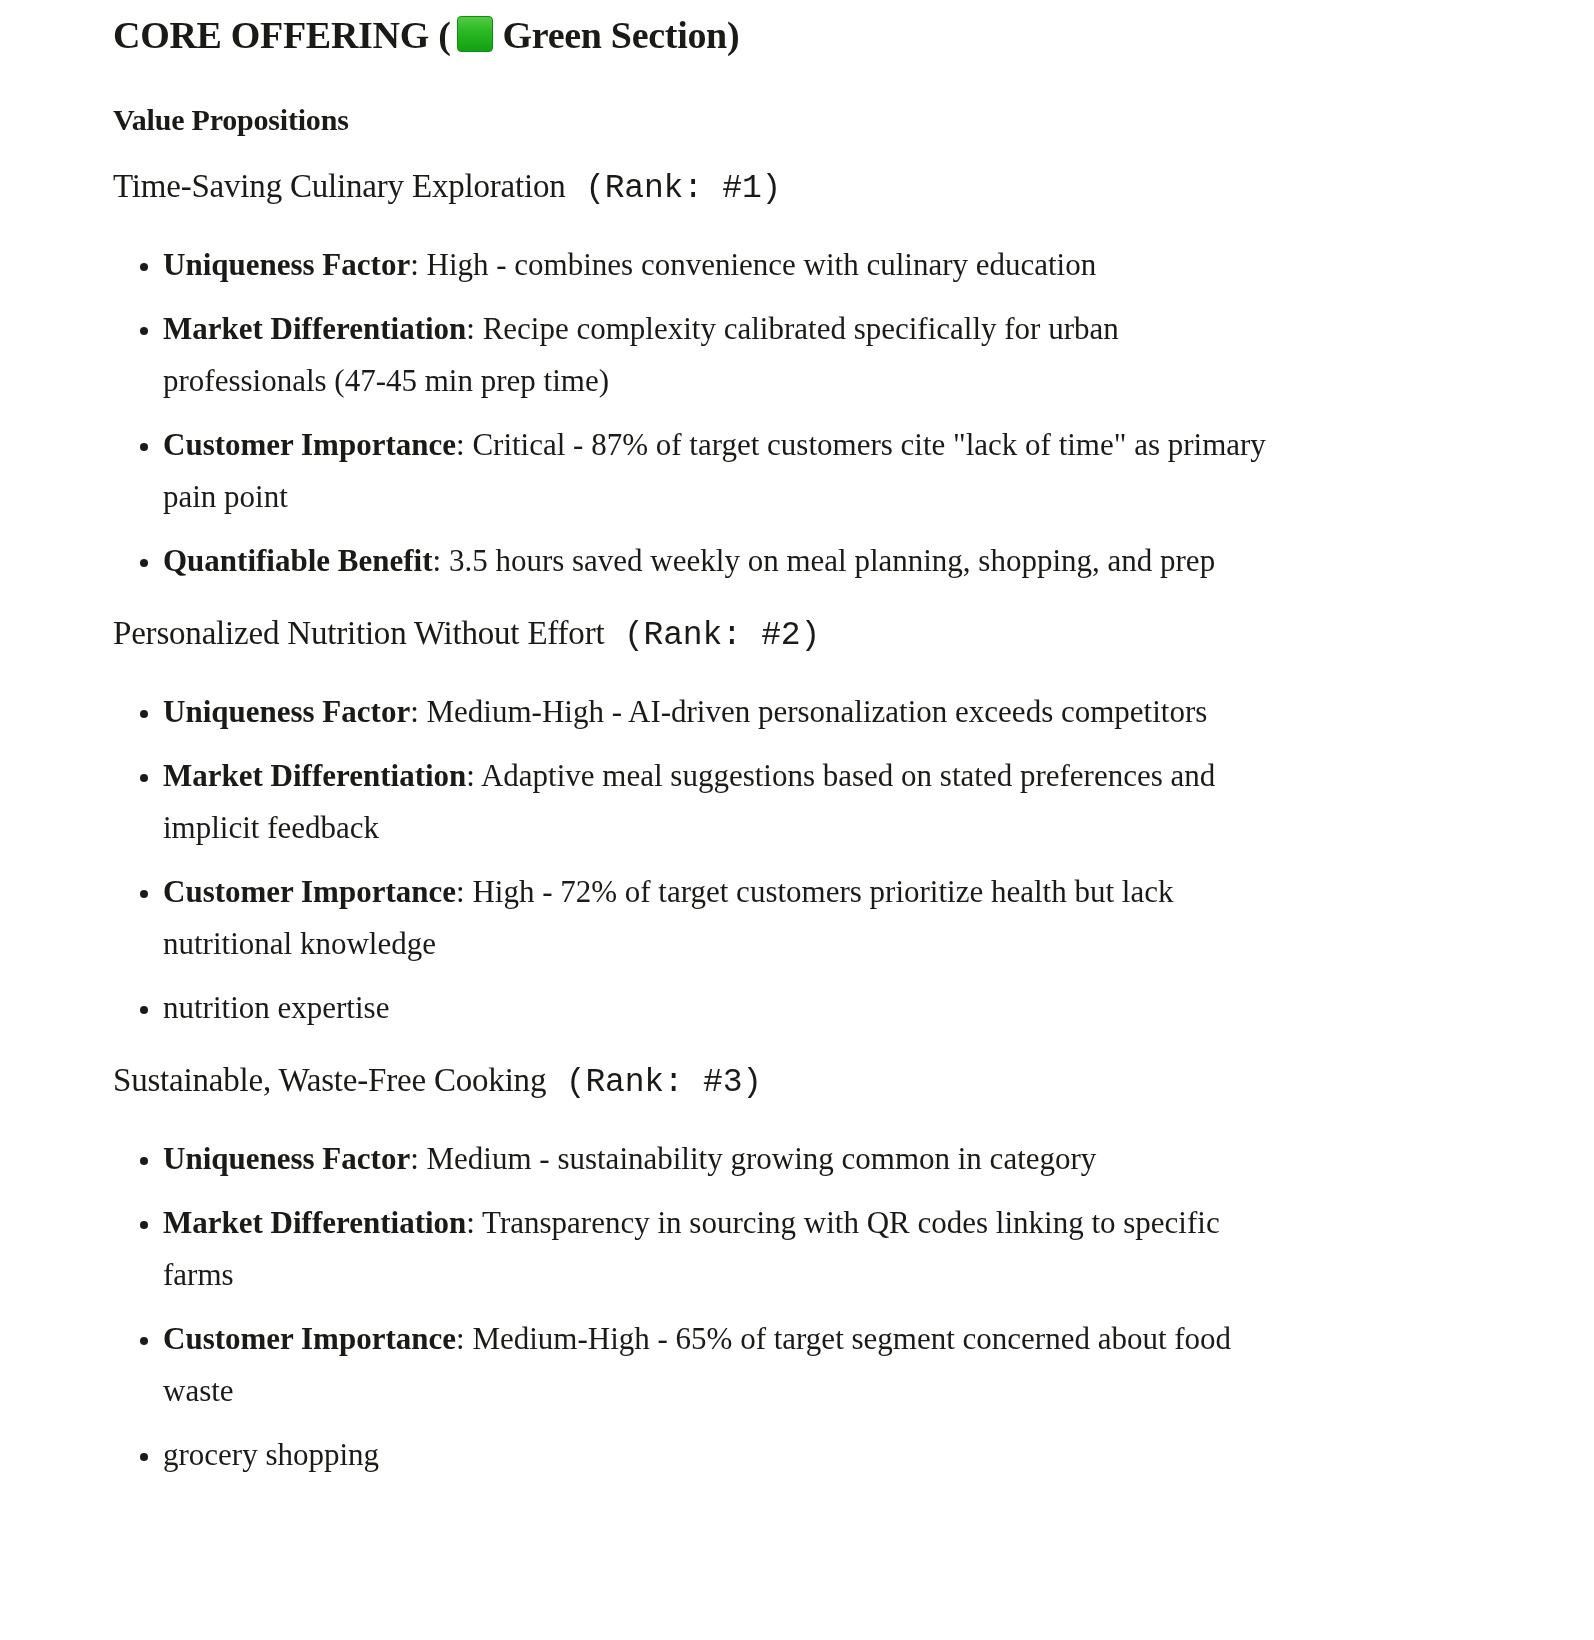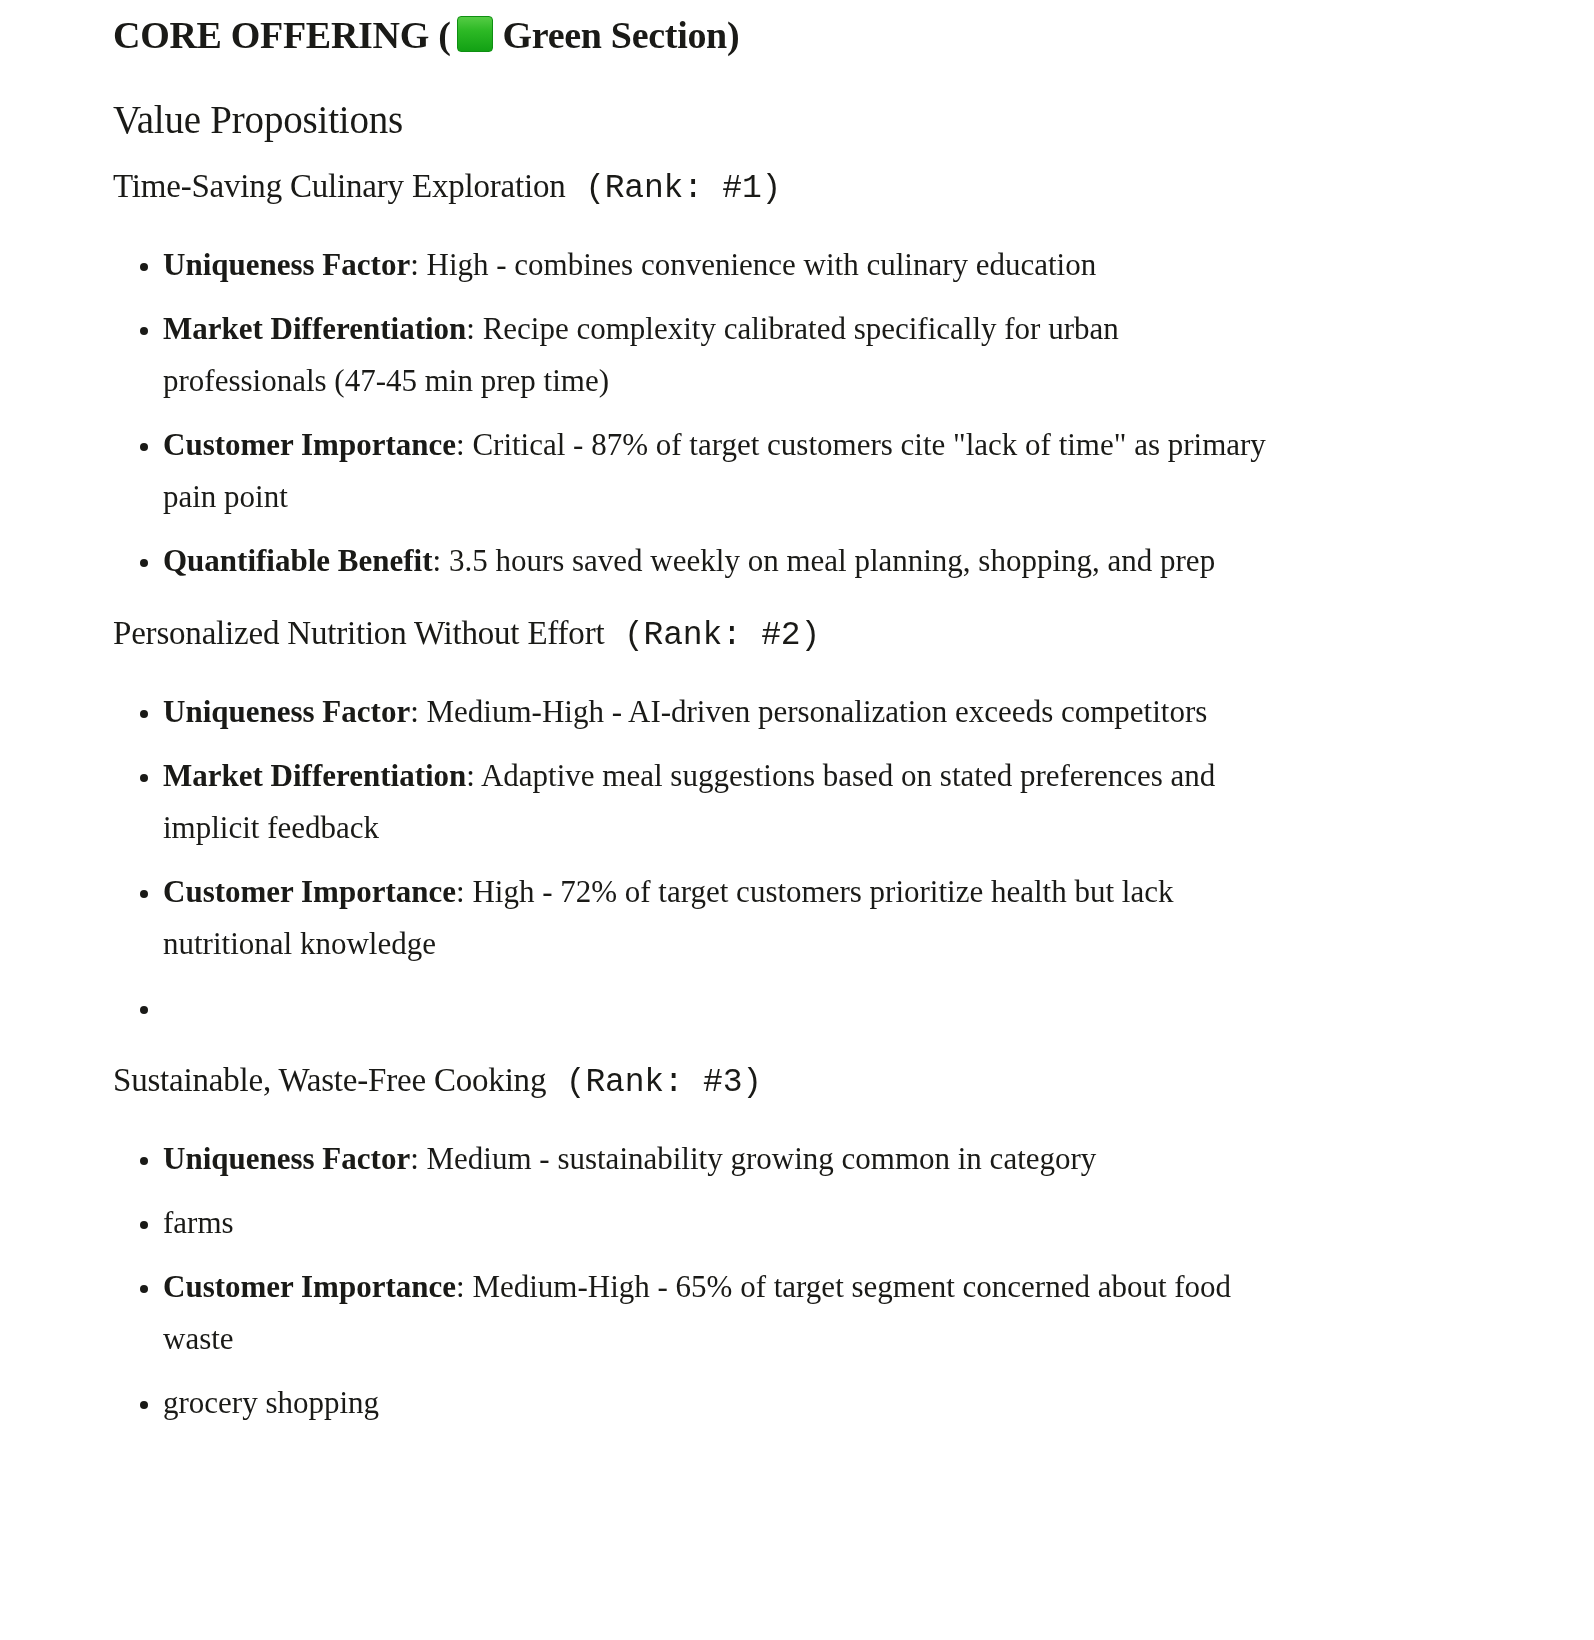--- a/index.html
+++ b/index.html
@@ -29,23 +29,23 @@
     display: inline-block;
     width: 34px;
     height: 34px;
     border-radius: 4px;
     border: 1px solid #0f8f12;
     background: linear-gradient(180deg, #55cc45 0%, #2db925 40%, #12a114 100%);
     vertical-align: -4px;
     margin: 0 10px 0 6px;
   }
   h2.subtitle {
-    font-size: 39px;
+    font-size: 30px;
     line-height: 40px;
-    font-weight: 400;
+    font-weight: 700;
     letter-spacing: -0.2px;
     margin: 40px 0 0 0;
   }
   h3.section-heading {
     font-size: 33px;
     line-height: 40px;
     font-weight: 400;
     letter-spacing: -0.2px;
     margin: 26px 0 0 0;
   }
@@ -101,28 +101,30 @@
         </li>
         <li>
           <span class="line"><strong>Market Differentiation</strong><span>: Adaptive meal suggestions based on stated preferences and</span></span>
           <span class="line">implicit feedback</span>
         </li>
         <li>
           <span class="line"><strong>Customer Importance</strong><span>: High - 72% of target customers prioritize health but lack</span></span>
           <span class="line">nutritional knowledge</span>
         </li>
         <li>
+          <span class="line">nutrition expertise</span>
         </li>
       </ul>
       <h3 class="section-heading"><span class="strong">Sustainable, Waste-Free Cooking</span><span class="rank"> (Rank: #3)</span></h3>
       <ul class="bullets">
         <li>
           <span class="line"><strong>Uniqueness Factor</strong><span>: Medium - sustainability growing common in category</span></span>
         </li>
         <li>
+          <span class="line"><strong>Market Differentiation</strong><span>: Transparency in sourcing with QR codes linking to specific</span></span>
           <span class="line">farms</span>
         </li>
         <li>
           <span class="line"><strong>Customer Importance</strong><span>: Medium-High - 65% of target segment concerned about food</span></span>
           <span class="line">waste</span>
         </li>
         <li>
           <span class="line">grocery shopping</span>
         </li>
       </ul>

